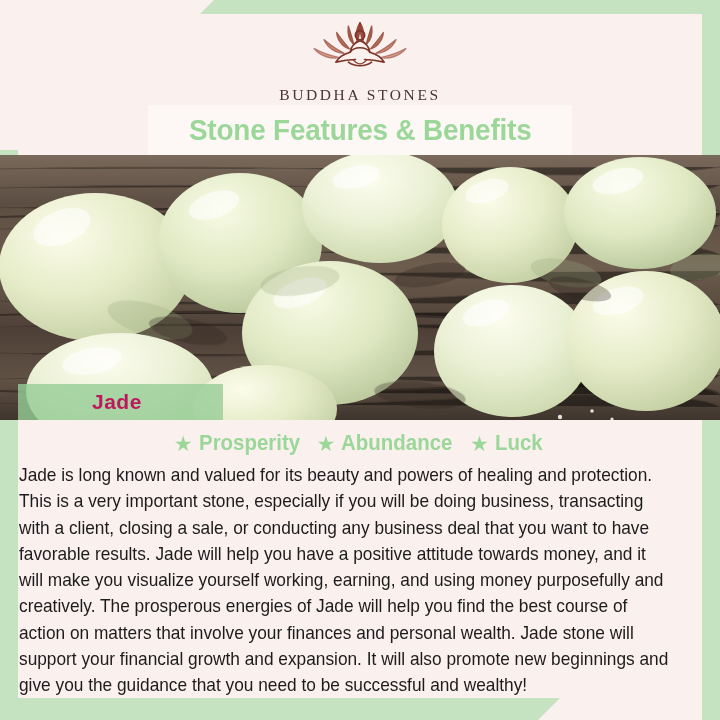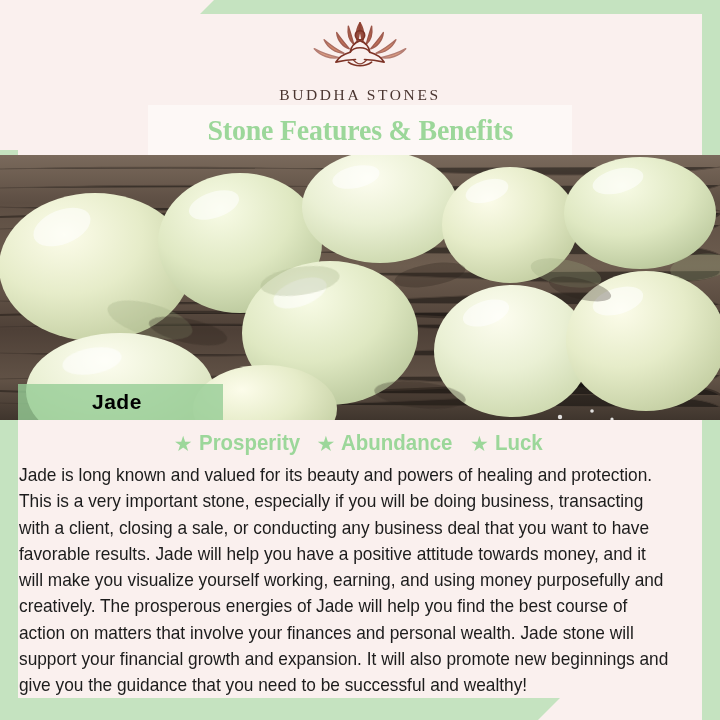--- a/index.html
+++ b/index.html
@@ -50,21 +50,20 @@
     font-size:15.5px; letter-spacing:2.6px; color:#4a3530;
     white-space:nowrap;
   }
 
   
   .title-banner {
     position:absolute; left:148px; top:105px; width:424px; height:50px;
     background:#fdf8f6;
     display:flex; align-items:center; justify-content:center;
     z-index:6;
-    font-family:Liberation Serif, serif;
   }
   .title-text {
     font-size:30px; font-weight:bold; color:#9cd79a;
     letter-spacing:-0.2px;
     transform:scaleX(0.93); transform-origin:center;
     white-space:nowrap;
   }
 
   
   .photo {
@@ -73,21 +72,21 @@
     background:#4a3b33;
   }
   .photo svg { display:block; width:720px; height:265px; }
 
   .jade-tag {
     position:absolute; left:18px; top:384px; width:205px; height:36px;
     background:rgba(150,205,150,0.80);
     display:flex; align-items:center; z-index:5;
   }
   .jade-tag span {
-    color:#000000; font-size:21px; font-weight:bold;
+    color:#be185d; font-size:21px; font-weight:bold;
     margin-left:74px; letter-spacing:0.5px;
   }
 
   
   .benefits {
     position:absolute; left:0; top:430px; width:720px;
     display:flex; align-items:center; justify-content:center;
     gap:9px; z-index:6;
   }
   .benefit { display:flex; align-items:center; gap:6px; }

